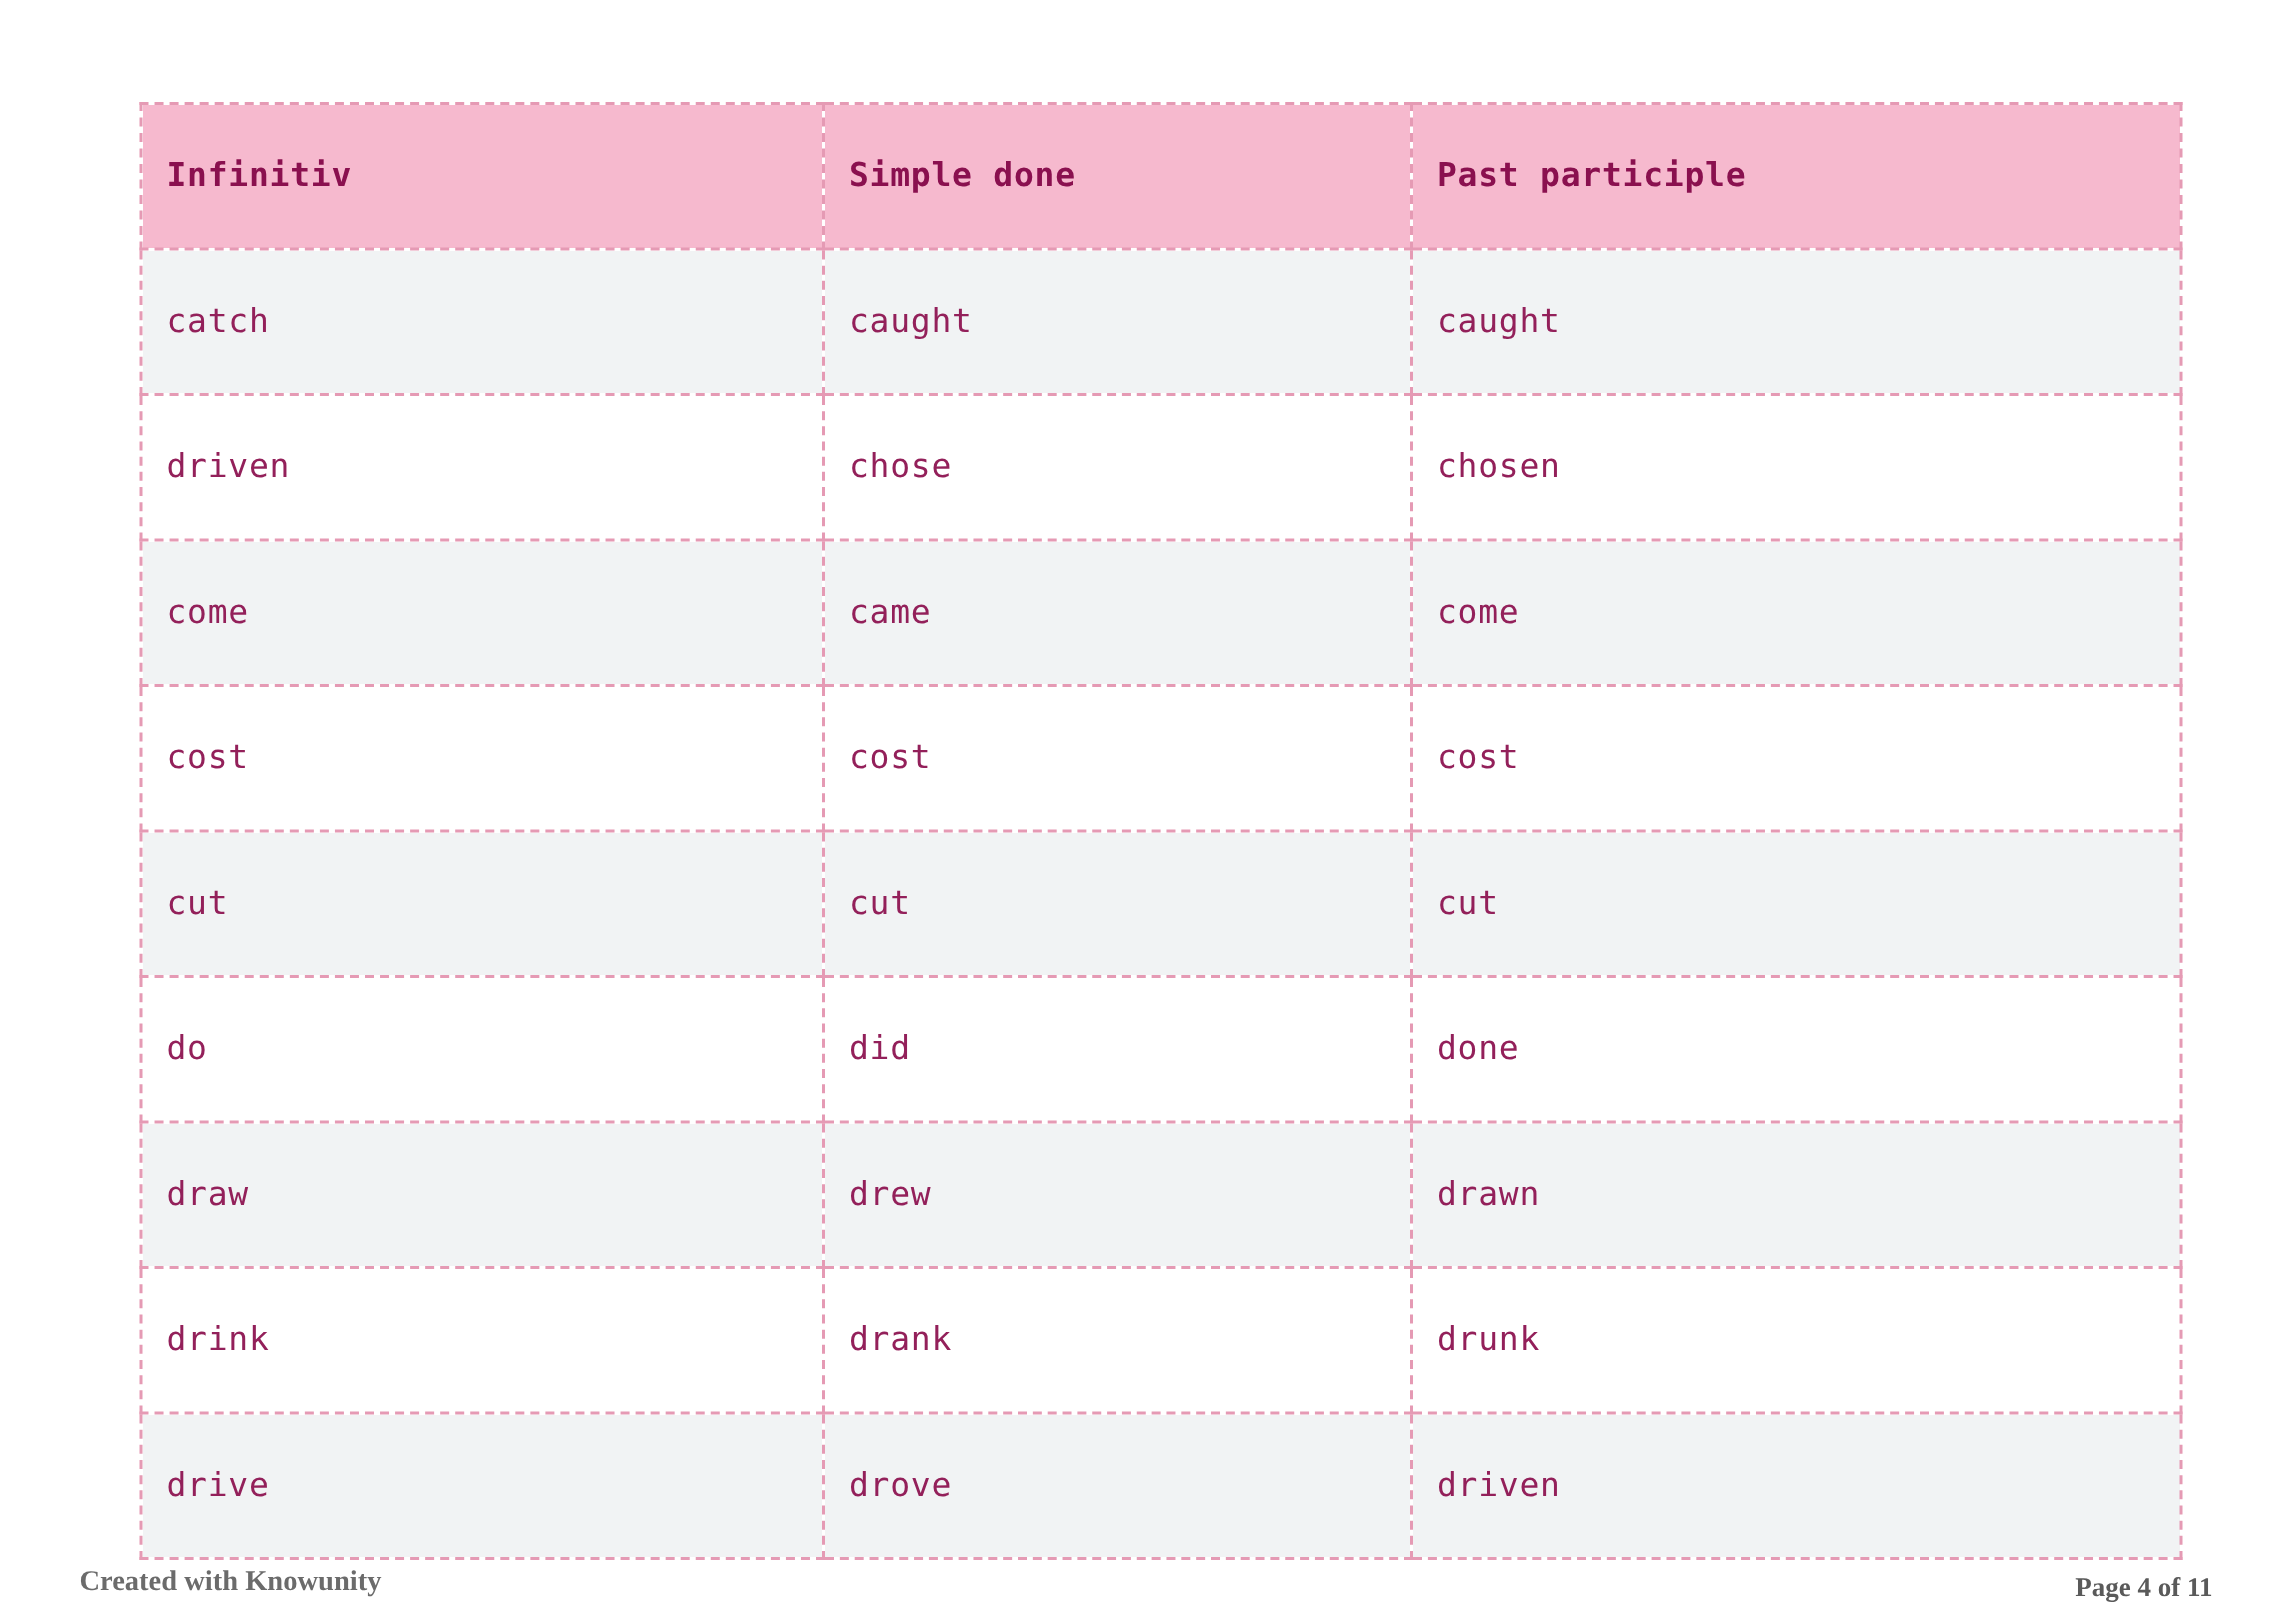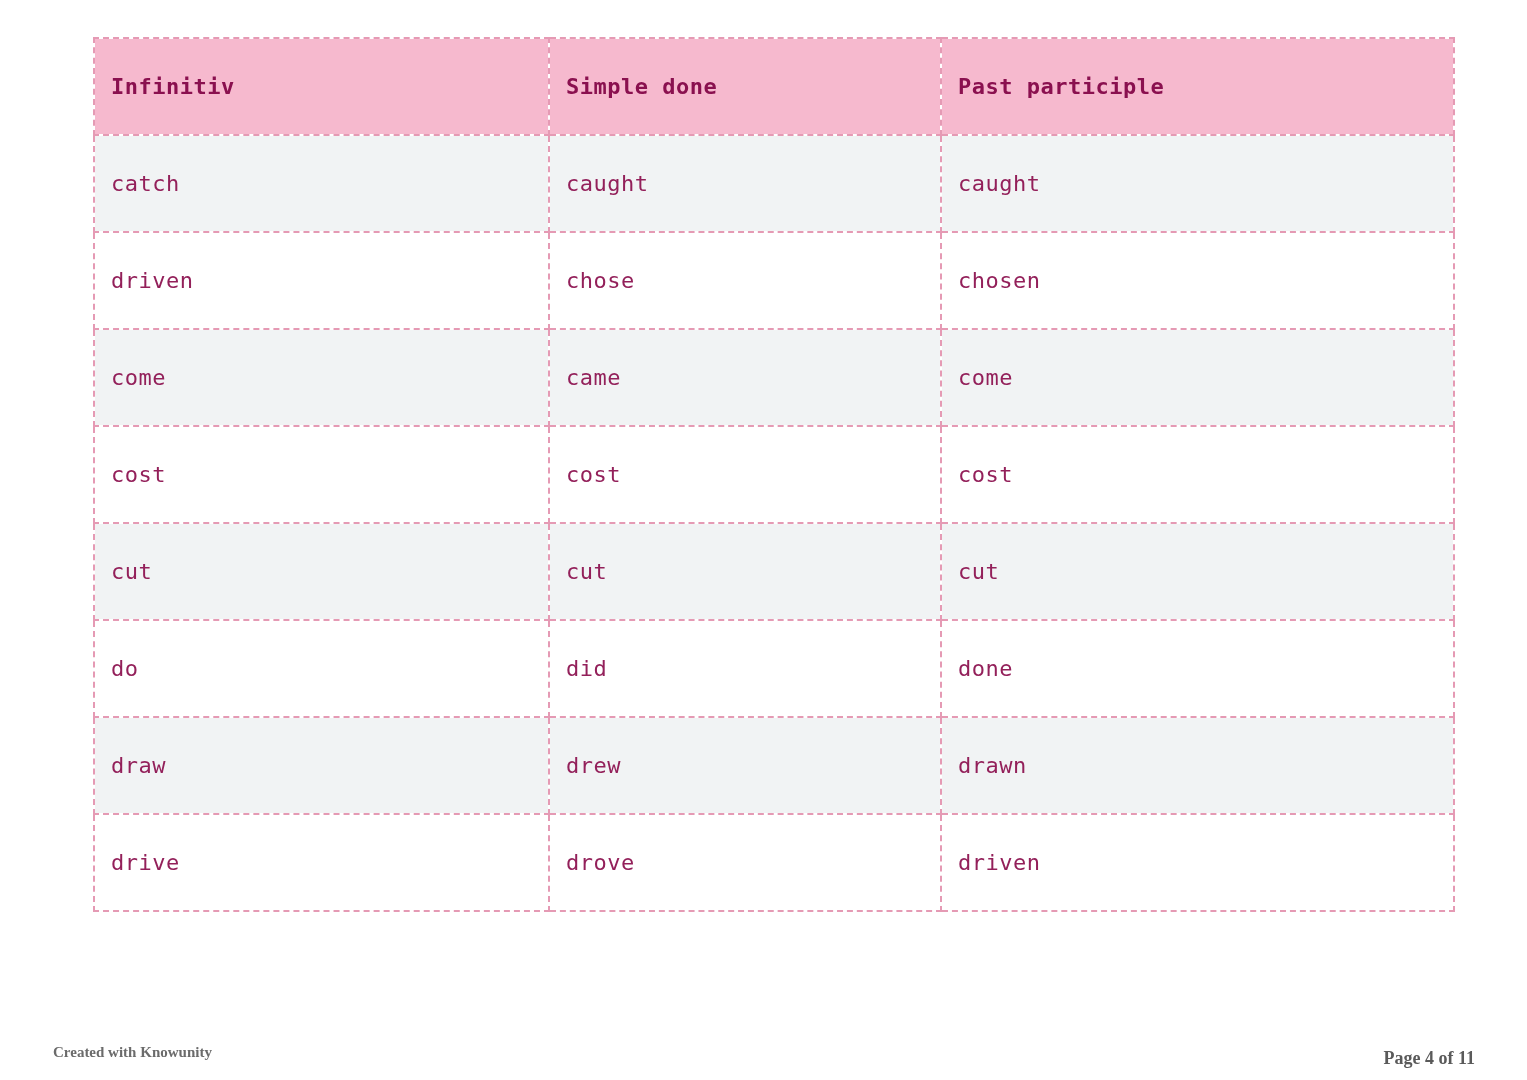--- a/index.html
+++ b/index.html
@@ -12,21 +12,21 @@
   }
   .page {
     position: relative;
     width: 1527px;
     height: 1080px;
     background: #ffffff;
   }
   table.verbs {
     position: absolute;
     left: 93px;
-    top: 37px;
+    top: 68px;
     width: 1360px;
     border-collapse: collapse;
     table-layout: fixed;
   }
   table.verbs th,
   table.verbs td {
     border: 2px dashed #e59ab4;
     height: 97px;
     padding-left: 16px;
     text-align: left;
@@ -46,21 +46,21 @@
     font-weight: normal;
   }
   table.verbs tbody tr:nth-child(odd) td { background: #f1f3f4; }
   table.verbs tbody tr:nth-child(even) td { background: #ffffff; }
   .footer-left {
     position: absolute;
     left: 53px;
     top: 1044px;
     font-family: "Liberation Serif", serif;
     font-weight: bold;
-    font-size: 15px;
+    font-size: 19px;
     color: #6b6b6b;
   }
   .footer-right {
     position: absolute;
     right: 52px;
     top: 1048px;
     font-family: "Liberation Serif", serif;
     font-weight: bold;
     font-size: 18px;
     color: #5a5a5a;
@@ -114,20 +114,25 @@
         <td>do</td>
         <td>did</td>
         <td>done</td>
       </tr>
       <tr>
         <td>draw</td>
         <td>drew</td>
         <td>drawn</td>
       </tr>
       <tr>
+        <td>drink</td>
+        <td>drank</td>
+        <td>drunk</td>
+      </tr>
+      <tr>
         <td>drive</td>
         <td>drove</td>
         <td>driven</td>
       </tr>
     </tbody>
   </table>
 
   <div class="footer-left">Created with Knowunity</div>
 
   <div class="footer-right">Page 4 of 11</div>

